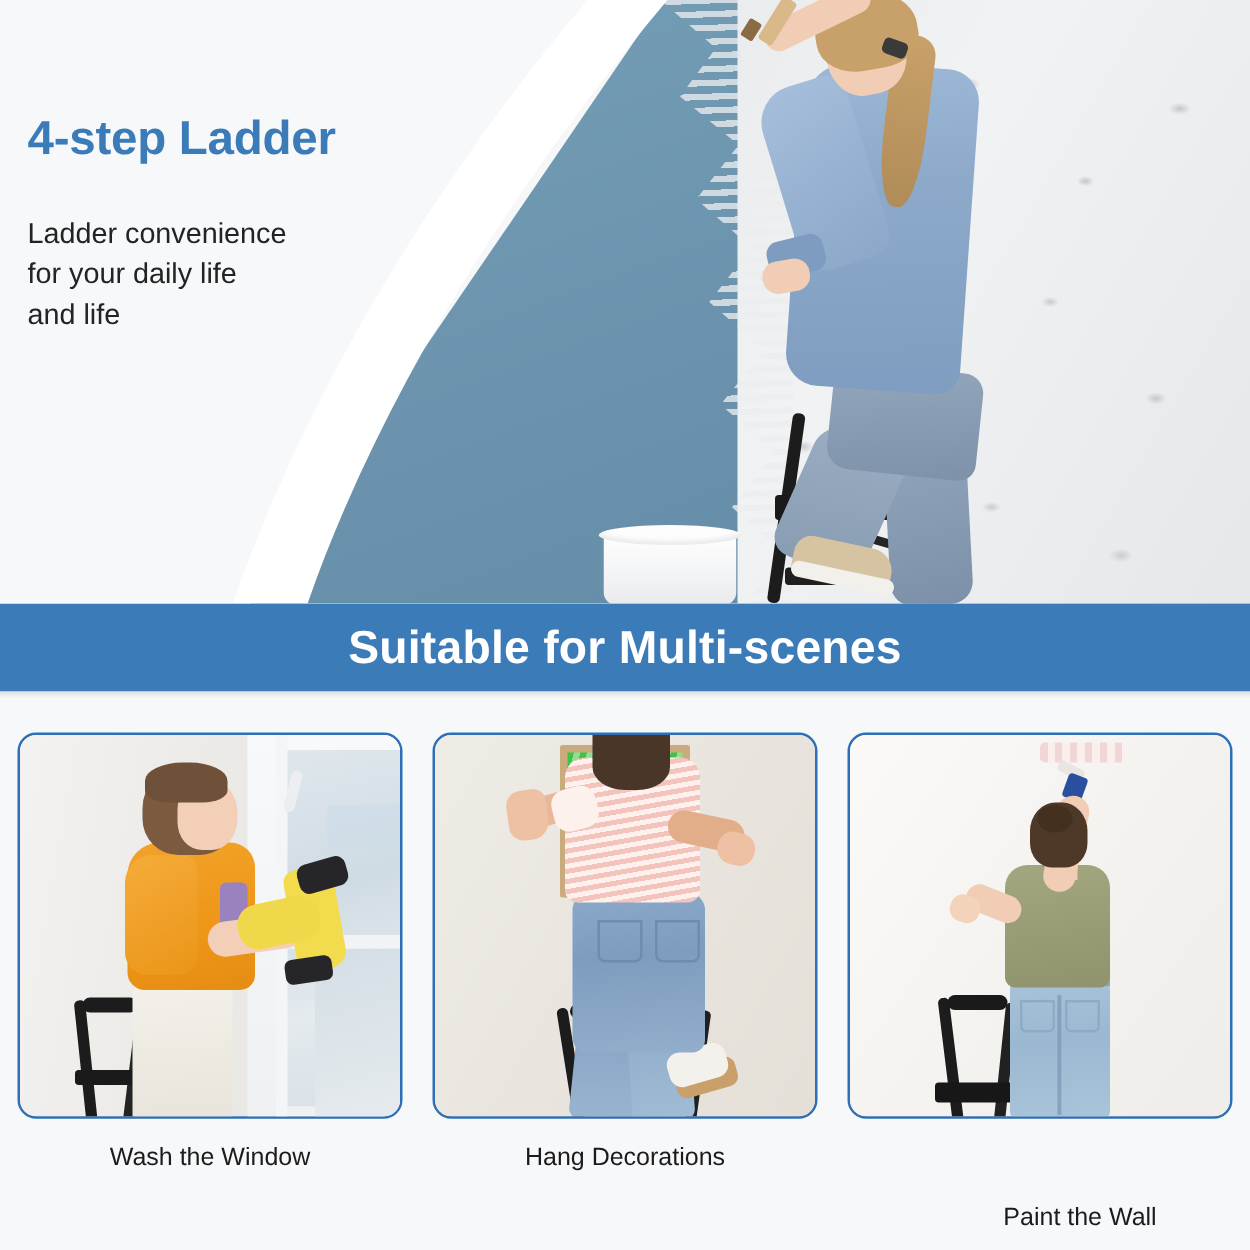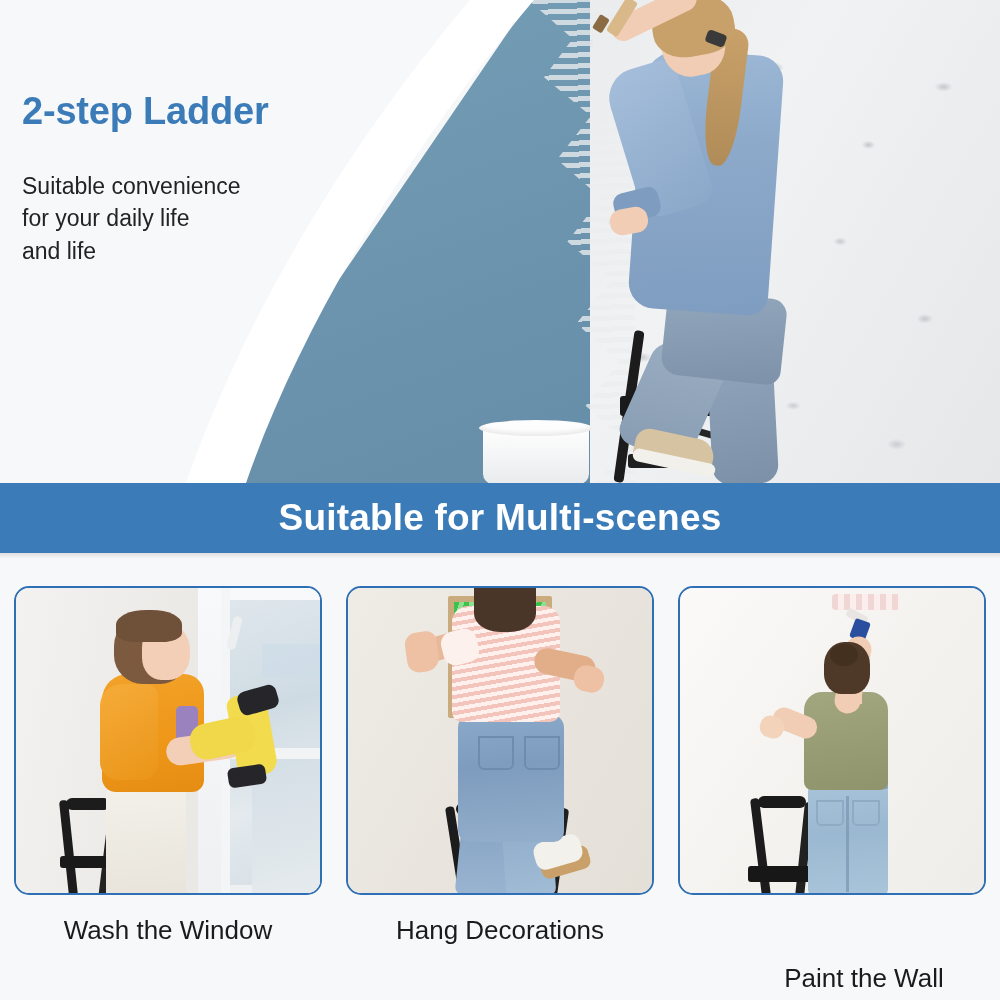--- a/index.html
+++ b/index.html
@@ -108,21 +108,21 @@
   .card {
     position: absolute; top: 0; width: 308px; height: 309px;
     border: 2px solid #2e6fb5; border-radius: 15px; overflow: hidden; background: #eceae6;
   }
   .card.c1 { left: 14px; }
   .card.c2 { left: 346px; }
   .card.c3 { left: 678px; }
   .scene { position: absolute; inset: 0; }
 
   .captions { position: absolute; left: 0; top: 915px; width: 1000px; height: 60px; }
-  .caption { position: absolute; top: 0; width: 308px; text-align: center; color: #1b1b1b; font-size: 26px; }
+  .caption { position: absolute; top: 0; width: 308px; text-align: center; color: #1b1b1b; font-size: 20px; }
   .caption.c1 { left: 14px; }
   .caption.c2 { left: 346px; }
   .caption.c3 { left: 710px; margin-top: 48px; }
 
   
   .s1-wall { position: absolute; inset: 0; background: linear-gradient(100deg,#f3f2f0 0%,#eceae7 46%,#e7e5e2 100%); }
   .s1-frame { position: absolute; left: 182px; top: 0; width: 126px; height: 309px; background: linear-gradient(180deg,#f8f9fa,#eef0f1); }
   .s1-glass { position: absolute; left: 212px; top: 12px; width: 96px; height: 285px; background: linear-gradient(165deg,#dfe7ec 0%,#cfdbe3 38%,#e4eaee 70%,#d7e0e6 100%); }
   .s1-glass-b { position: absolute; left: 236px; top: 170px; width: 72px; height: 139px; background: linear-gradient(165deg,#d3dee5,#e6ebee); }
   .s1-mullion-v { position: absolute; left: 205px; top: 0; width: 9px; height: 309px; background: #f4f5f6; }
@@ -237,24 +237,24 @@
 
       <svg class="swoosh" viewBox="0 0 1000 483" preserveAspectRatio="none">
         <path d="M0,0 L470,0 C360,130 250,300 186,483 L0,483 Z" fill="#f7f8fa"></path>
         <path d="M470,0 L534,0 C420,135 306,310 246,483 L186,483 C250,300 360,130 470,0 Z" fill="#ffffff"></path>
       </svg>
     </div>
 
     <div class="hero-text">
       <h1 class="headline">
         <br>
-        <span>2-step Ladder</span>
+        <span>4-step Ladder</span>
       </h1>
       <p class="subcopy">
-        <span>Suitable convenience</span><br>
+        <span>Ladder convenience</span><br>
         <span>for your daily life</span><br>
         <span>and life</span>
       </p>
     </div>
   </section>
 
   <div class="banner">
     <span class="banner-text">Suitable for Multi-scenes</span>
   </div>
   <div class="banner-shadow"></div>

